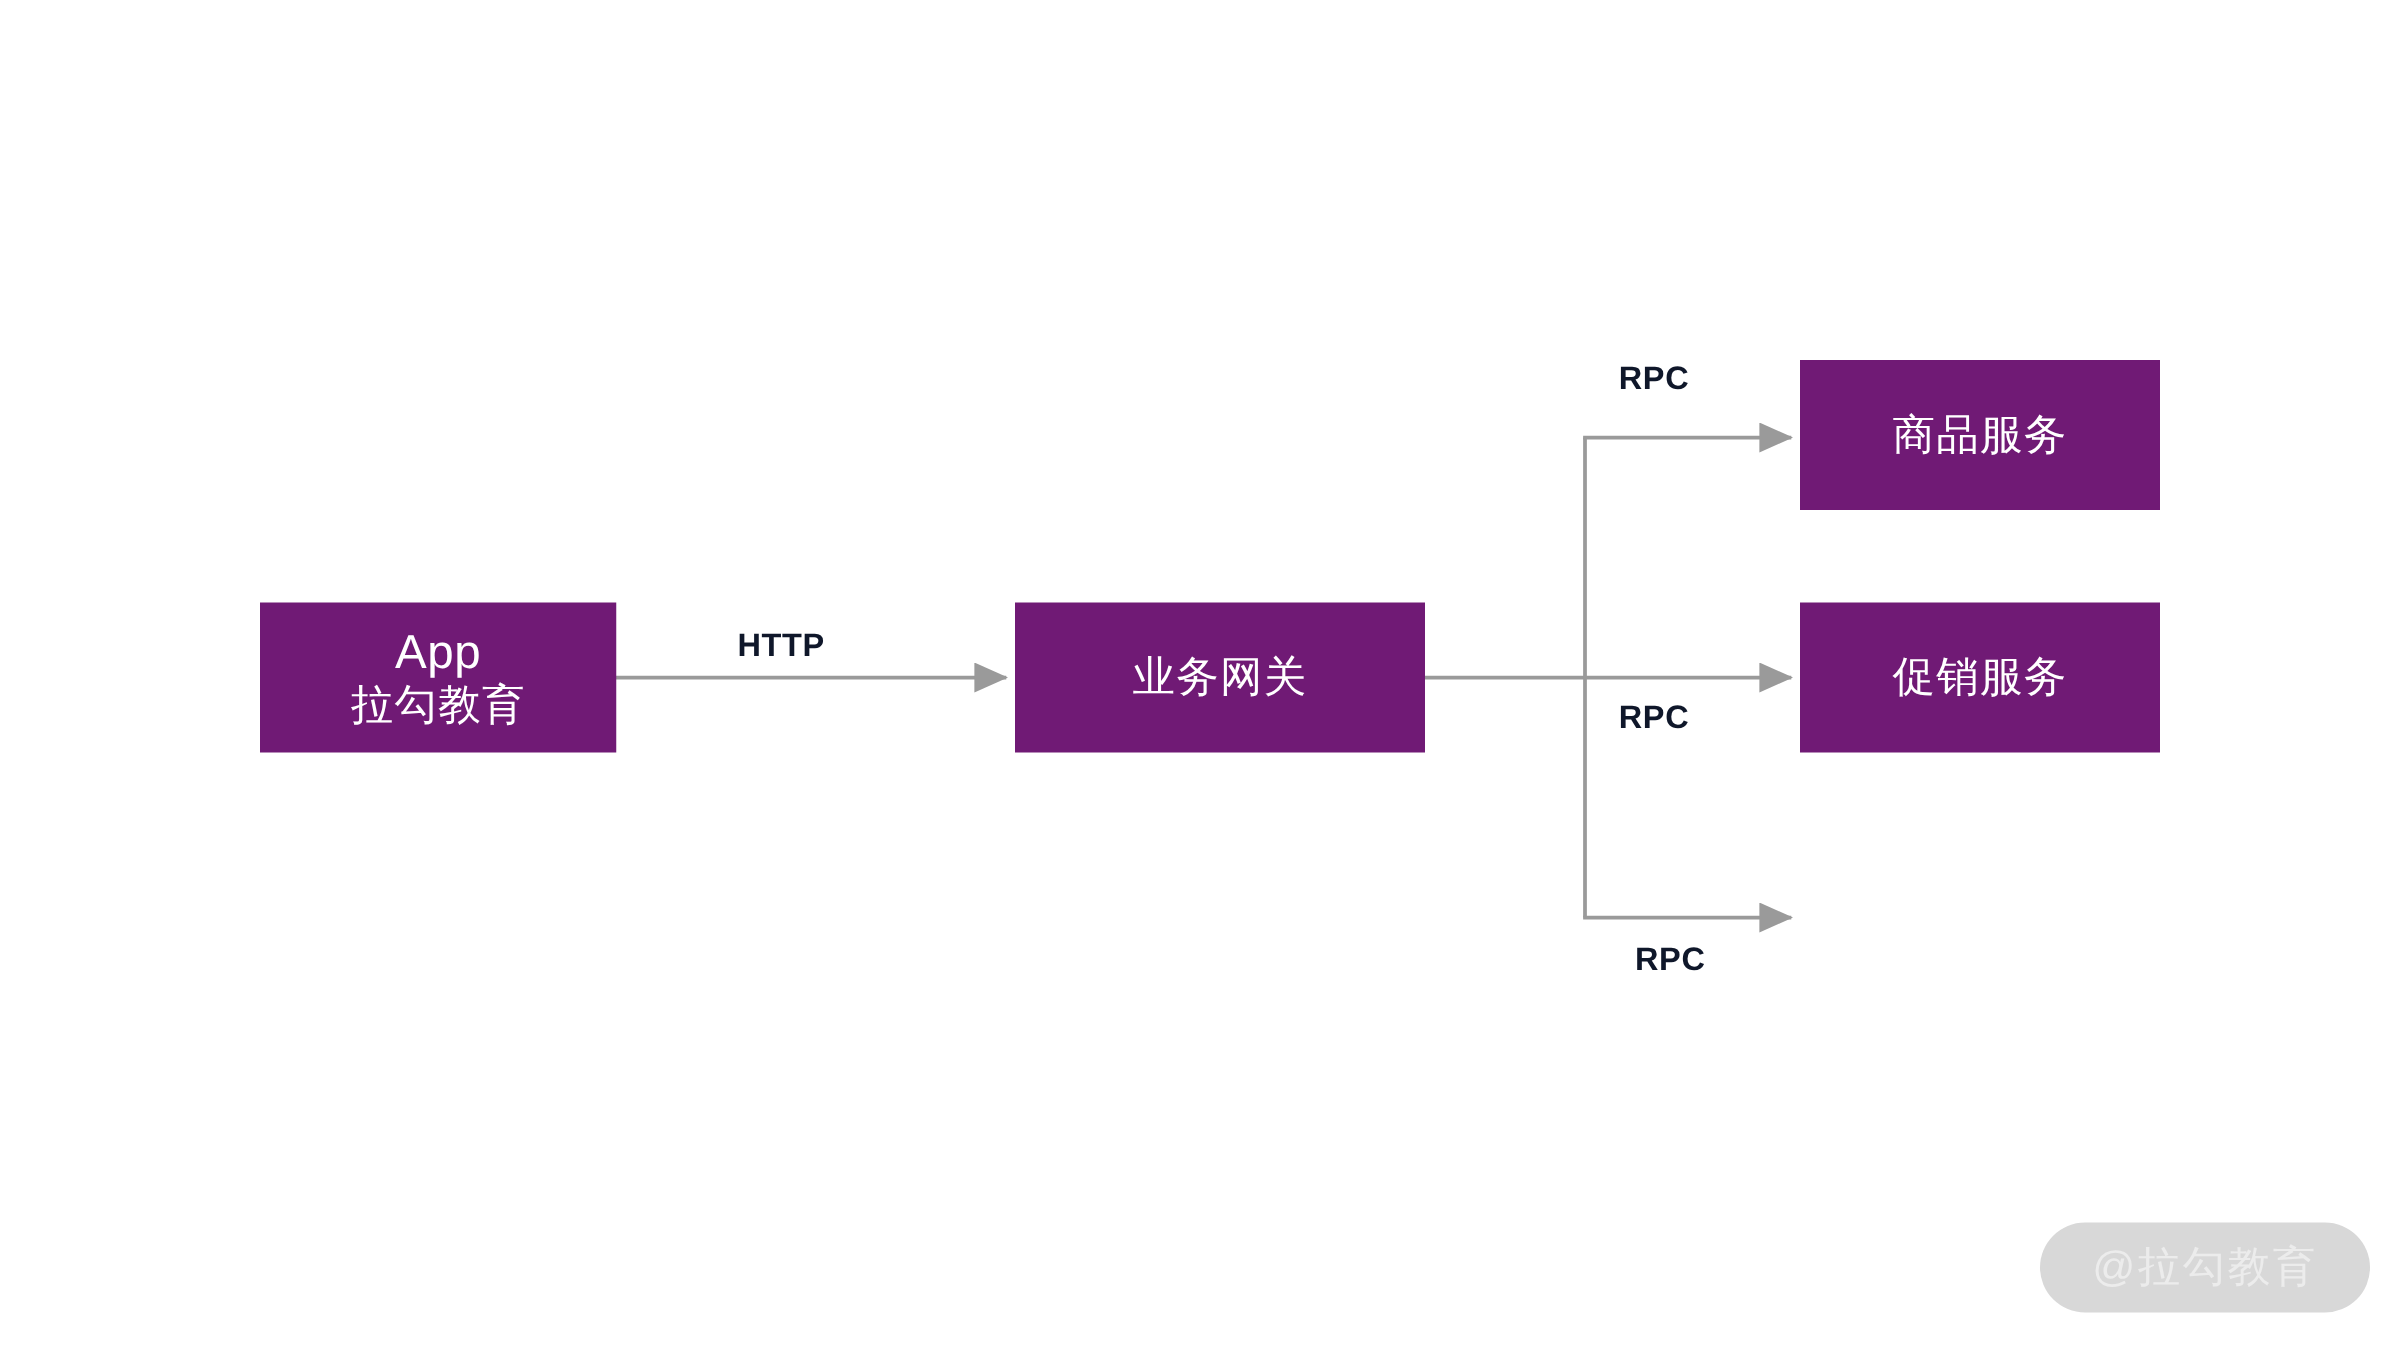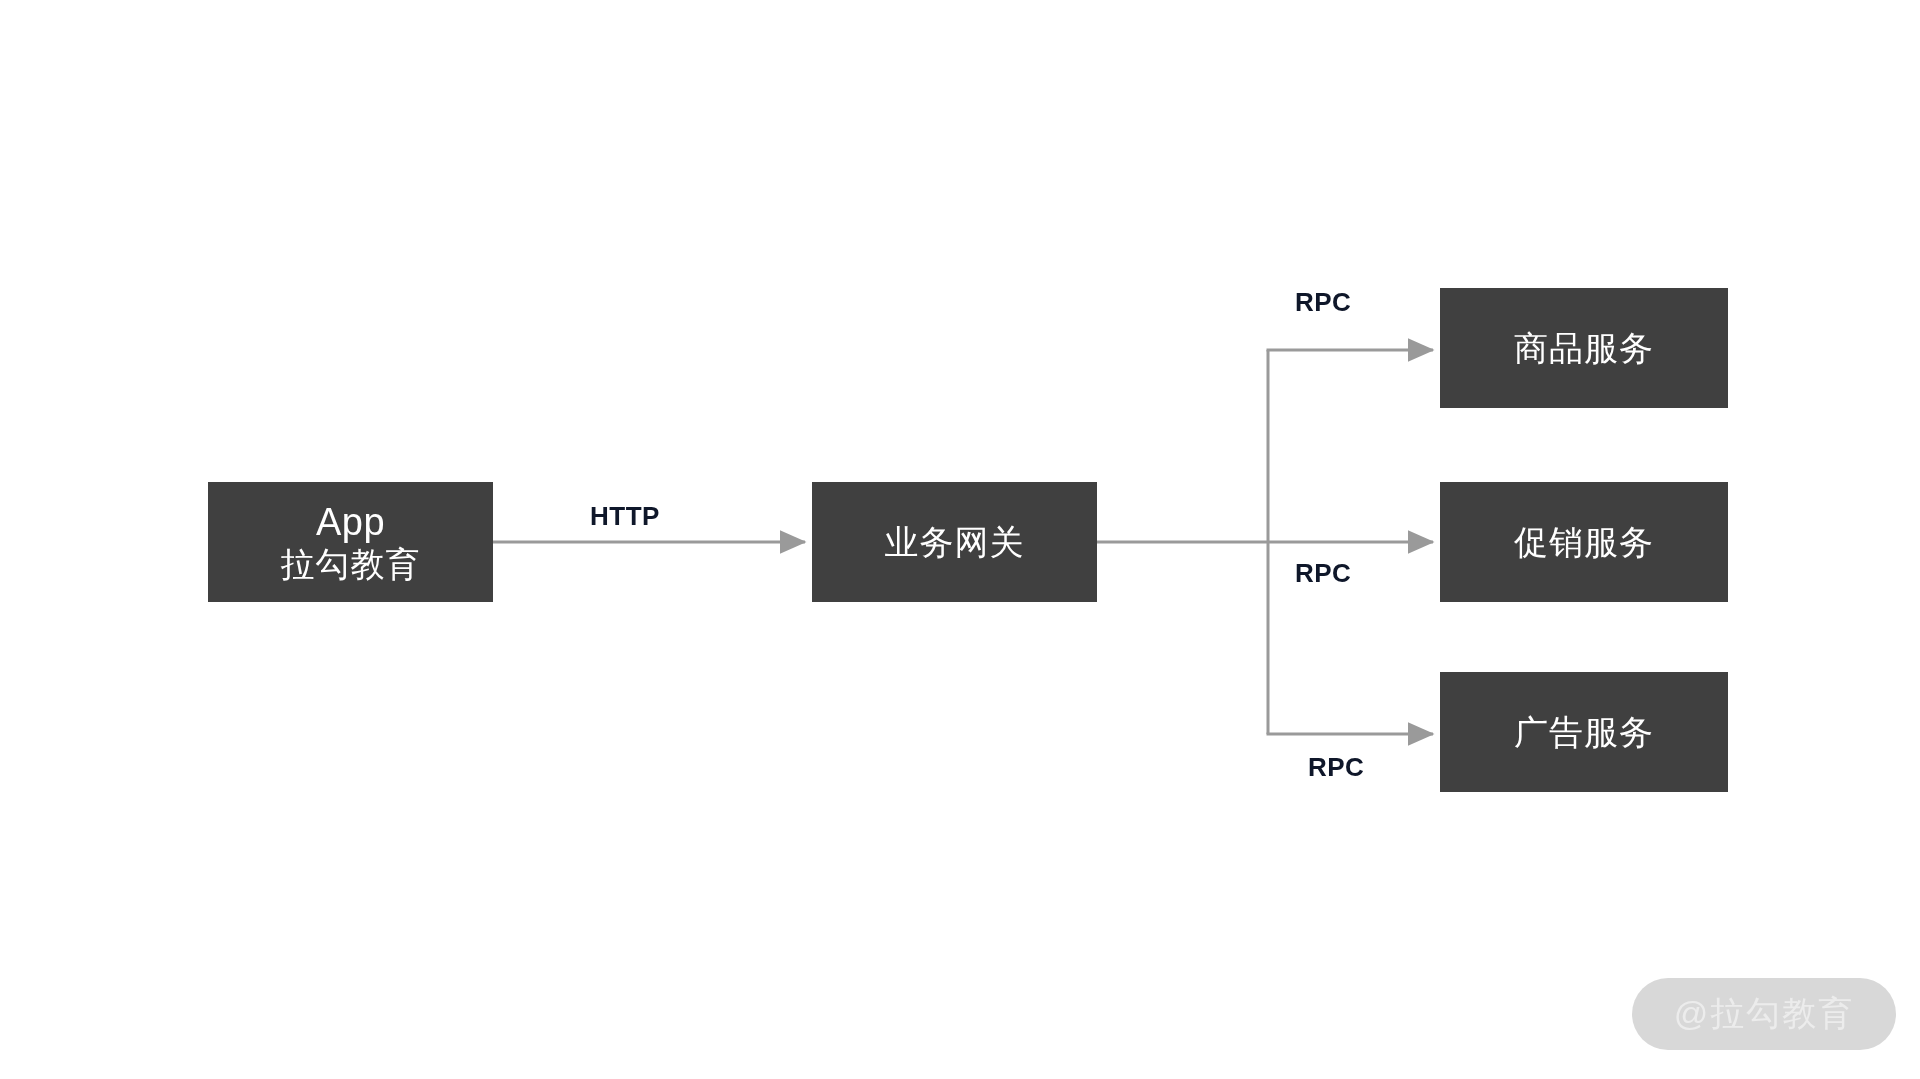--- a/index.html
+++ b/index.html
@@ -20,21 +20,21 @@
   }
   #edges {
     position: absolute;
     left: 0;
     top: 0;
     width: 1920px;
     height: 1079px;
   }
   .node {
     position: absolute;
-    background: #404040;
+    background: #701a75;
     color: #ffffff;
     display: flex;
     flex-direction: column;
     align-items: center;
     justify-content: center;
     line-height: 1.18;
     text-align: center;
     box-sizing: border-box;
   }
   .node-line-primary {
@@ -91,35 +91,32 @@
     <line x1="1268" y1="542" x2="1433" y2="542" stroke="#9a9a9a" stroke-width="3" marker-end="url(#arrowhead)"></line>
 
     <line x1="1266.5" y1="734" x2="1433" y2="734" stroke="#9a9a9a" stroke-width="3" marker-end="url(#arrowhead)"></line>
   </svg>
 
   <div class="node" style="left:185px; top:482px; width:285px; height:120px;margin-left:23px;">
     <span class="node-line-primary">App</span>
     <span class="node-line-secondary">拉勾教育</span>
   </div>
 
-  <div class="node" style="left:812px; top:482px; width:285px; height:120px;">
+  <div class="node" style="left:812px; top:482px; width:328px; height:120px;">
     <span class="node-line-secondary">业务网关</span>
   </div>
 
   <div class="node" style="left:1440px; top:288px; width:288px; height:120px;">
     <span class="node-line-secondary">商品服务</span>
   </div>
 
   <div class="node" style="left:1440px; top:482px; width:288px; height:120px;justify-content:center;">
     <span class="node-line-secondary">促销服务</span>
   </div>
 
-  <div class="node" style="left:1440px; top:672px; width:288px; height:120px;">
-    <span class="node-line-secondary">广告服务</span>
-  </div>
 
   <div class="edge-label" style="left:590px; top:501px;">HTTP</div>
 
   <div class="edge-label" style="left:1295px; top:287px;">RPC</div>
 
   <div class="edge-label" style="left:1295px; top:558px;">RPC</div>
 
   <div class="edge-label" style="left:1308px; top:752px;">RPC</div>
 
   <div class="watermark" style="left:1632px; top:978px; width:264px; height:72px;">

